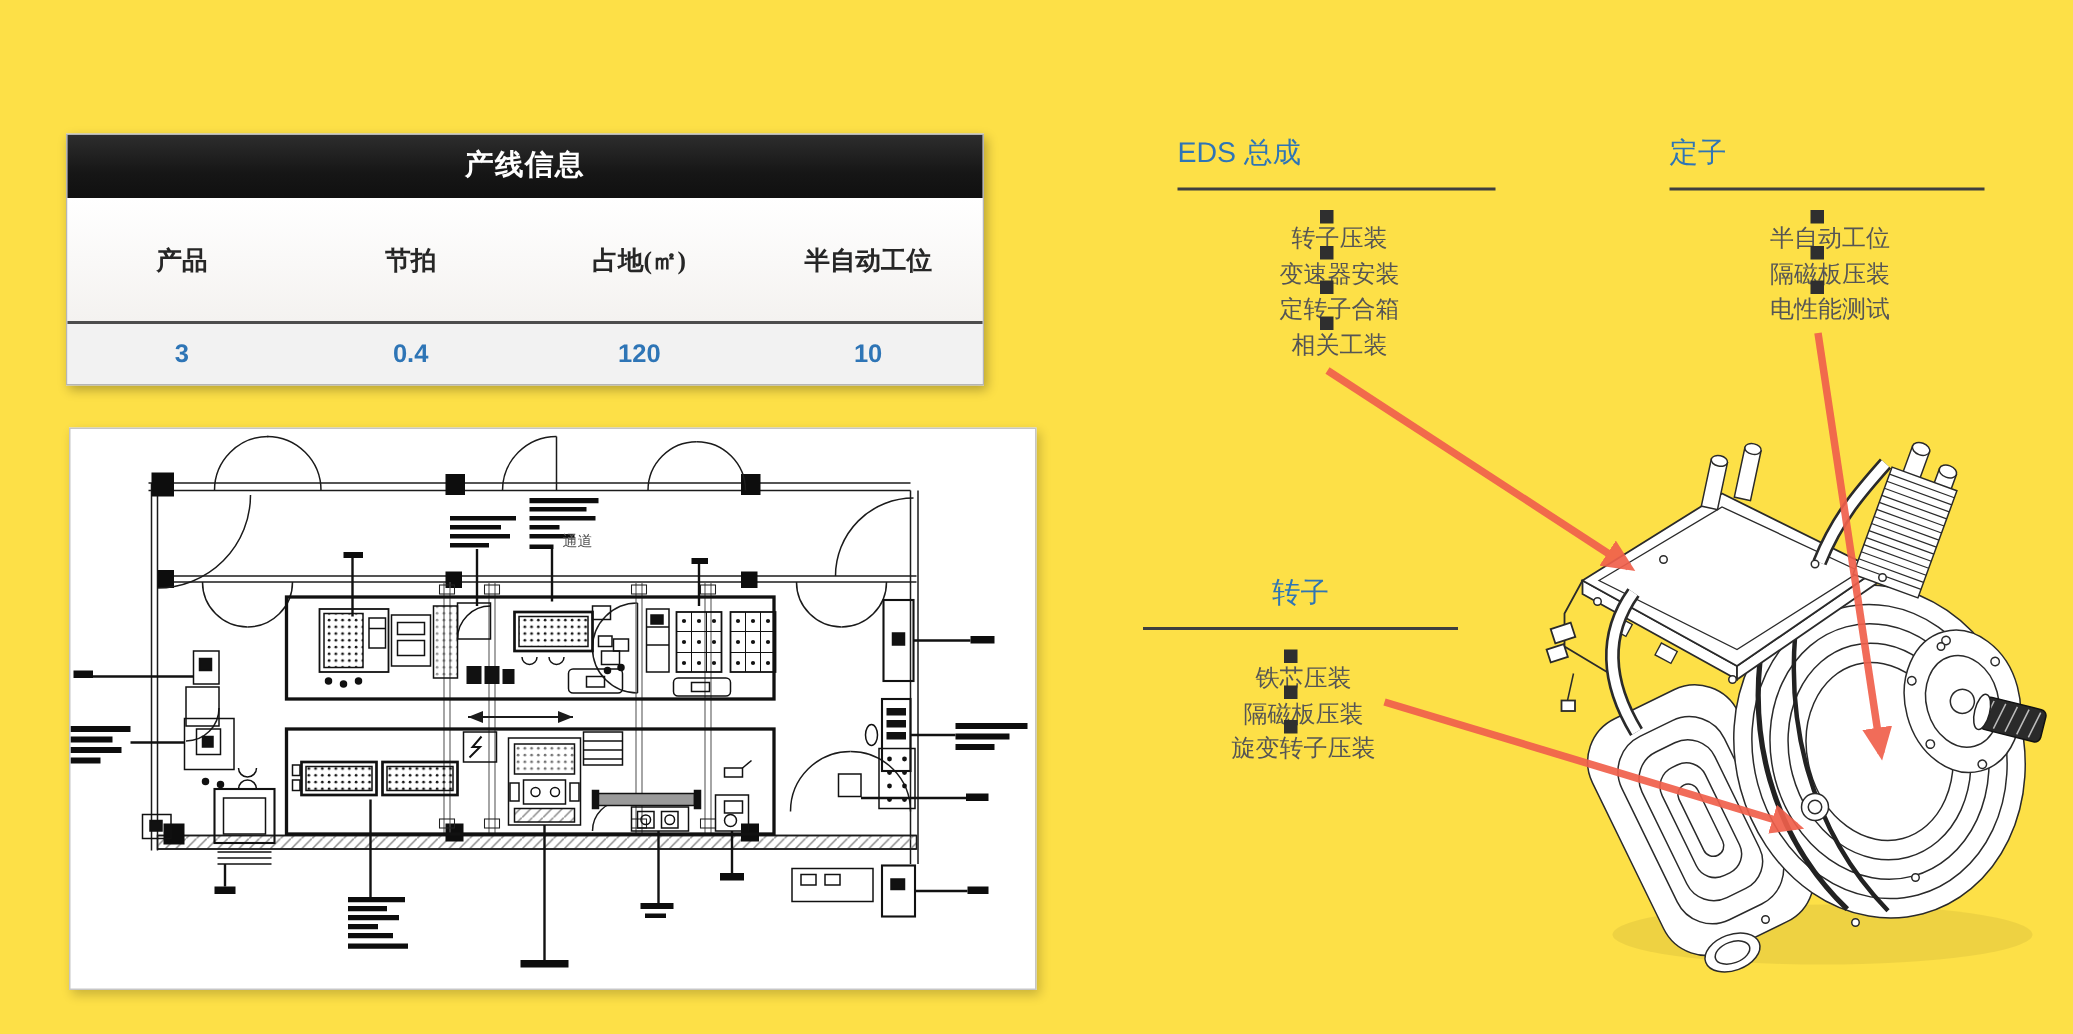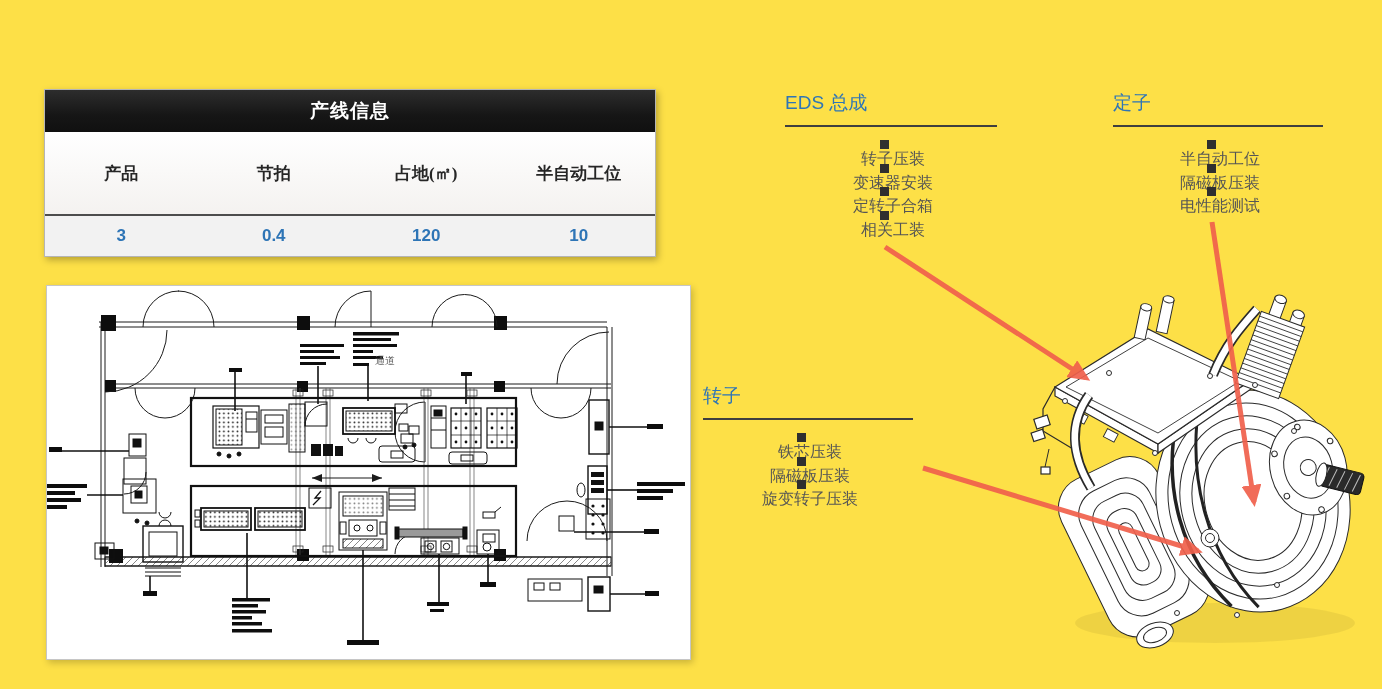--- a/index.html
+++ b/index.html
@@ -546,21 +546,21 @@
           <span class="bullet-sq"></span>
           <span>隔磁板压装</span>
         </li>
       <li>
           <span class="bullet-sq"></span>
           <span>电性能测试</span>
         </li>
     </ul>
   </div>
 
-  <div class="sec" style="left:703px;top:385px;width:210px;">
+  <div class="sec" style="left:762px;top:385px;width:210px;text-align:center;">
     <div class="sec-title">转子</div>
     <div class="sec-rule"></div>
     <ul class="sec-list">
       <li>
           <span class="bullet-sq"></span>
           <span>铁芯压装</span>
         </li>
       <li>
           <span class="bullet-sq"></span>
           <span>隔磁板压装</span>

